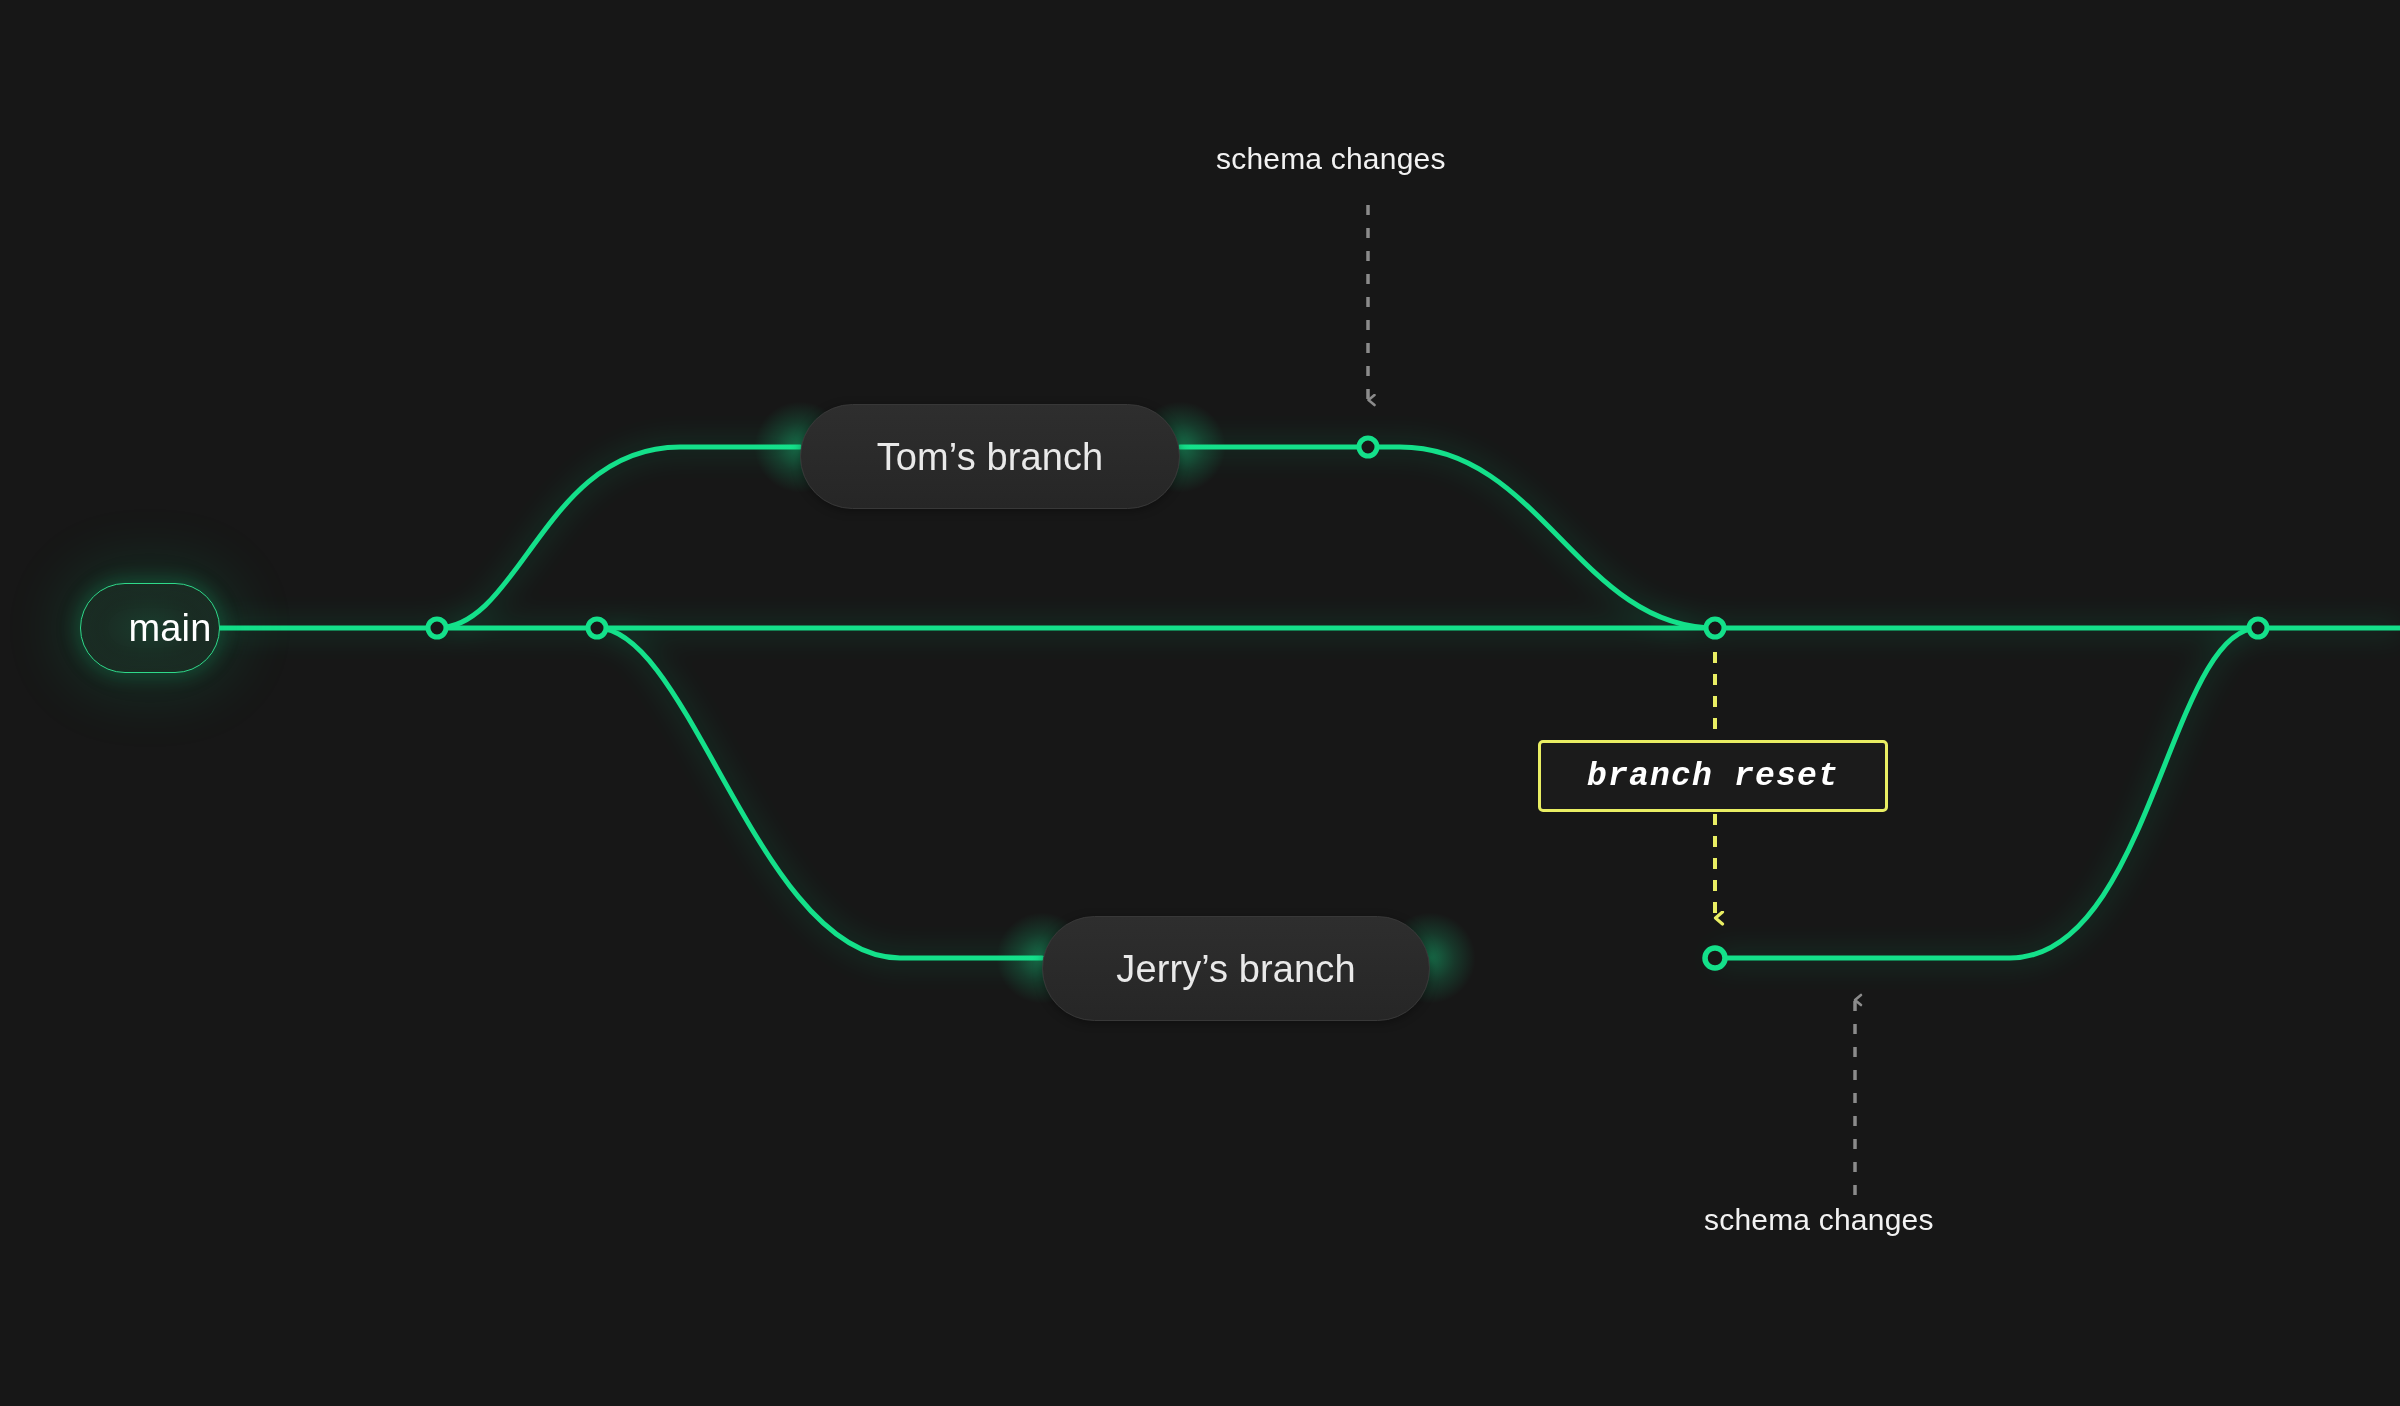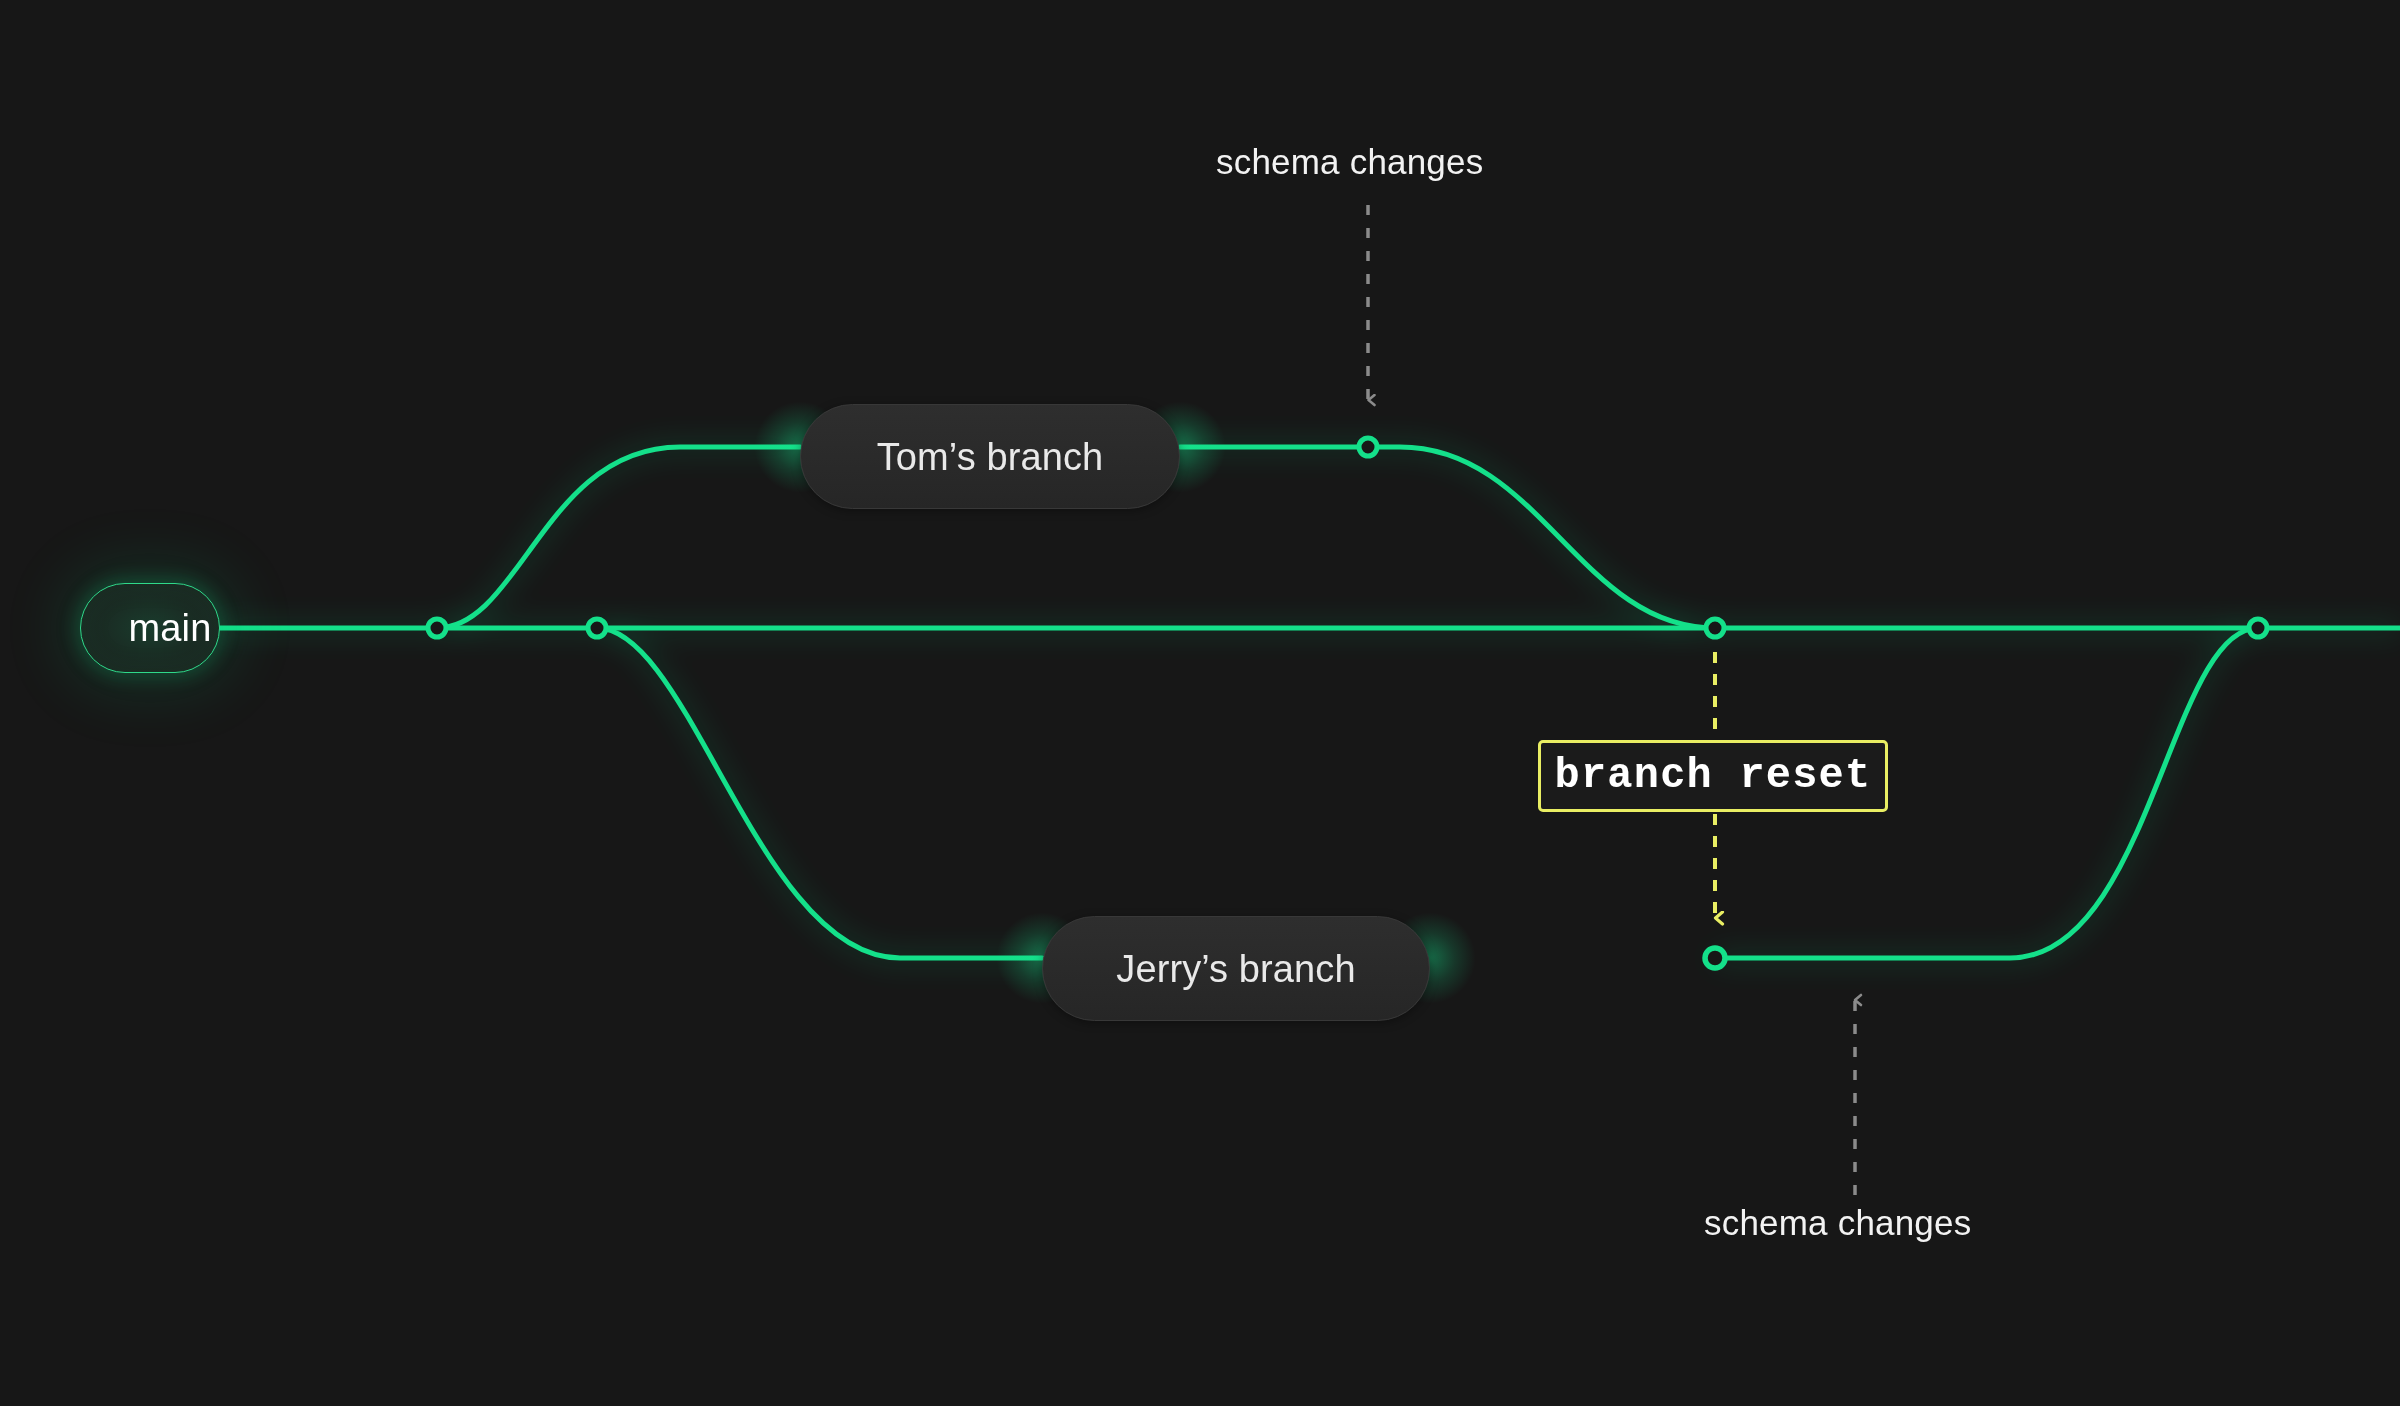--- a/index.html
+++ b/index.html
@@ -106,31 +106,32 @@
     align-items: center;
     justify-content: center;
     border: 3px solid #e9ee63;
     border-radius: 5px;
     background: #1b1b1b;
     z-index: 7;
   }
   .reset-label {
     color: #ffffff;
     font-family: "Liberation Mono", "DejaVu Sans Mono", monospace;
-    font-size: 42px;
+    font-size: 33px;
     font-weight: 700;
     letter-spacing: 1.2px;
     line-height: 1;
+    font-style: italic;
   }
 
   
   .annot {
     position: absolute;
     color: #f2f2f2;
-    font-size: 35px;
+    font-size: 30px;
     font-weight: 400;
     letter-spacing: 0.2px;
     white-space: nowrap;
     z-index: 6;
   }
   .annot-top    { left: 1216px; top: 142px; }
   .annot-bottom { left: 1704px; top: 1203px; }
 </style>
 </head>
 <body>

